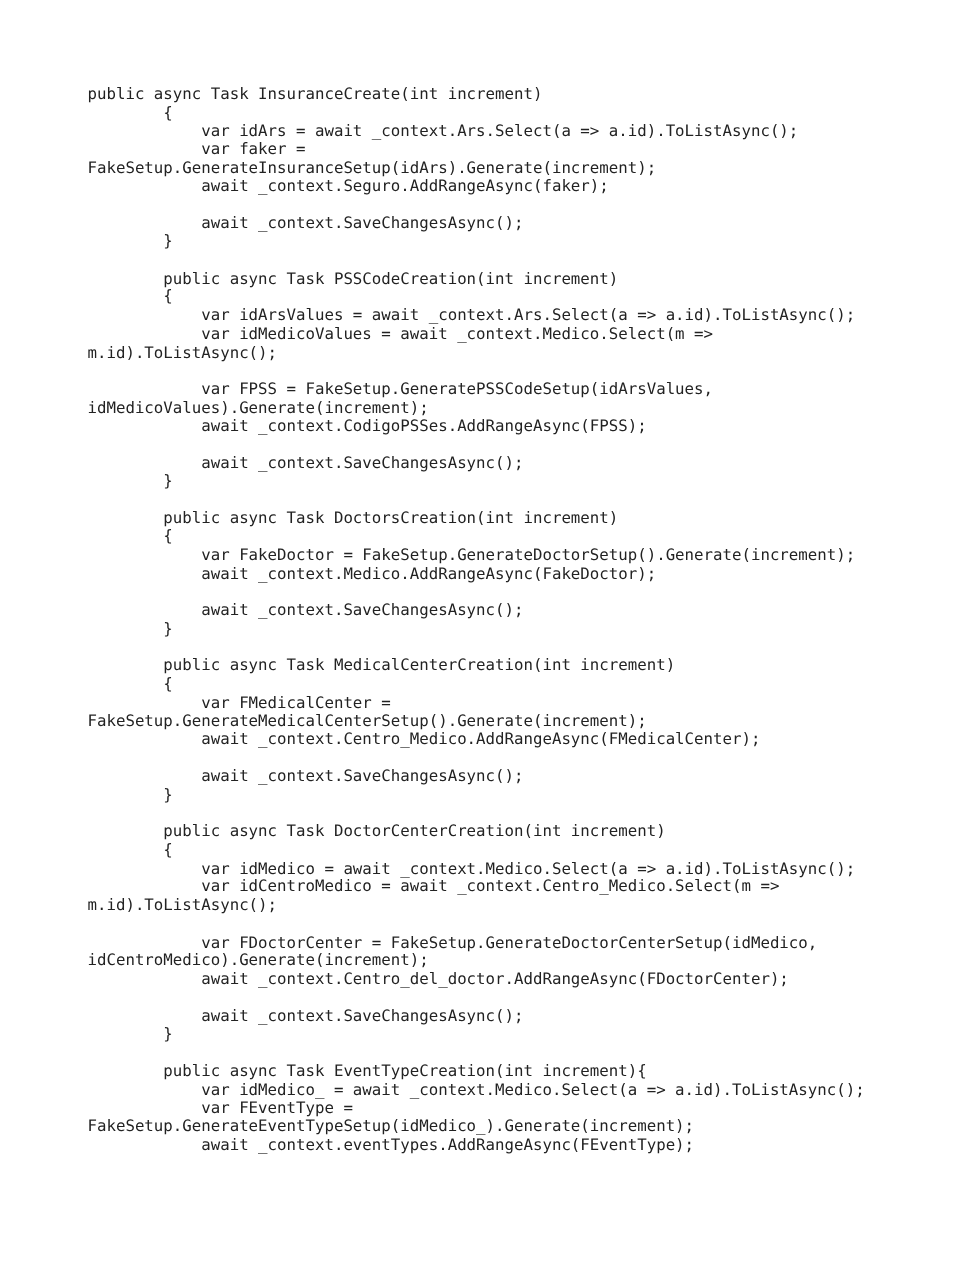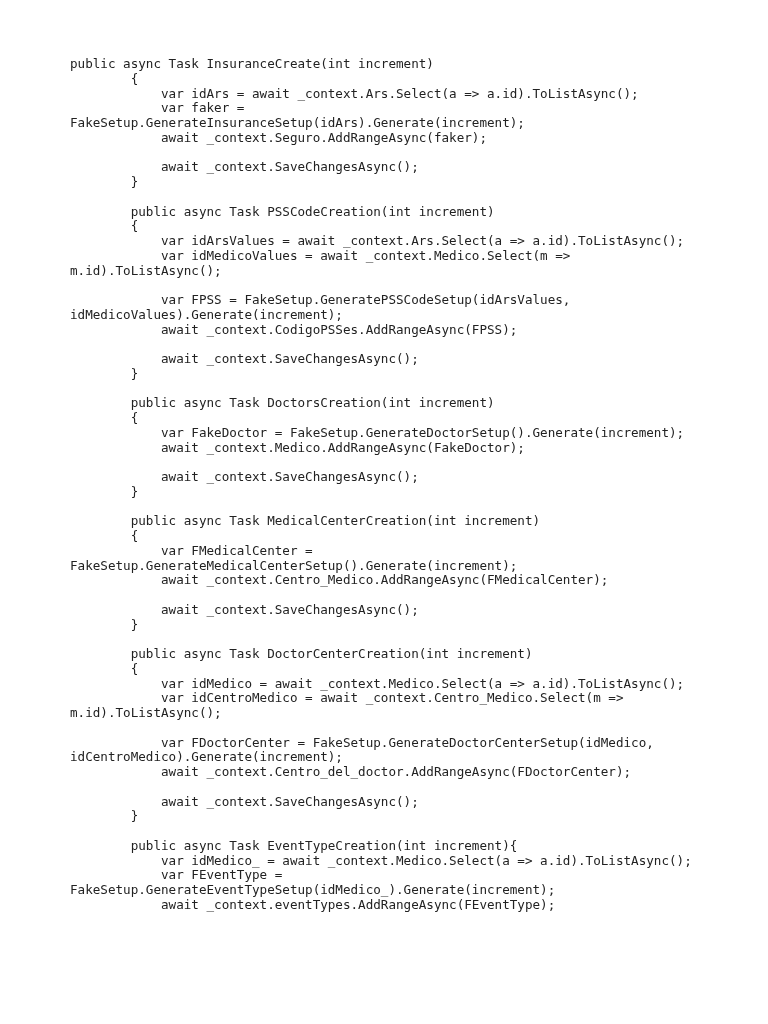--- a/index.html
+++ b/index.html
@@ -10,21 +10,21 @@
   .page {
     position: relative;
     width: 768px;
     height: 1024px;
     background: #ffffff;
     overflow: hidden;
   }
   pre.code {
     position: absolute;
     left: 70px;
-    top: 57px;
+    top: 68px;
     margin: 0;
     padding: 0;
     font-family: "DejaVu Sans Mono", "Liberation Mono", monospace;
     font-size: 12.6px;
     line-height: 14.75px;
     letter-spacing: 0;
     color: #222222;
     white-space: pre;
     tab-size: 4;
   }

